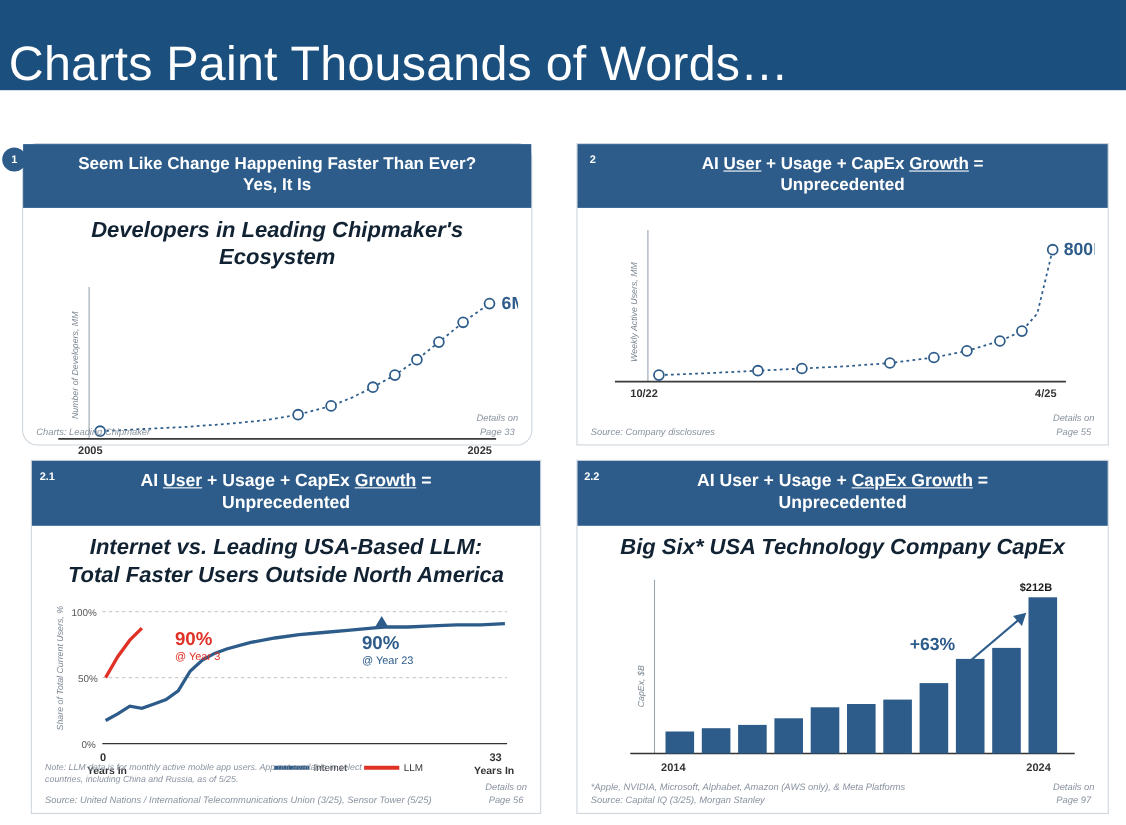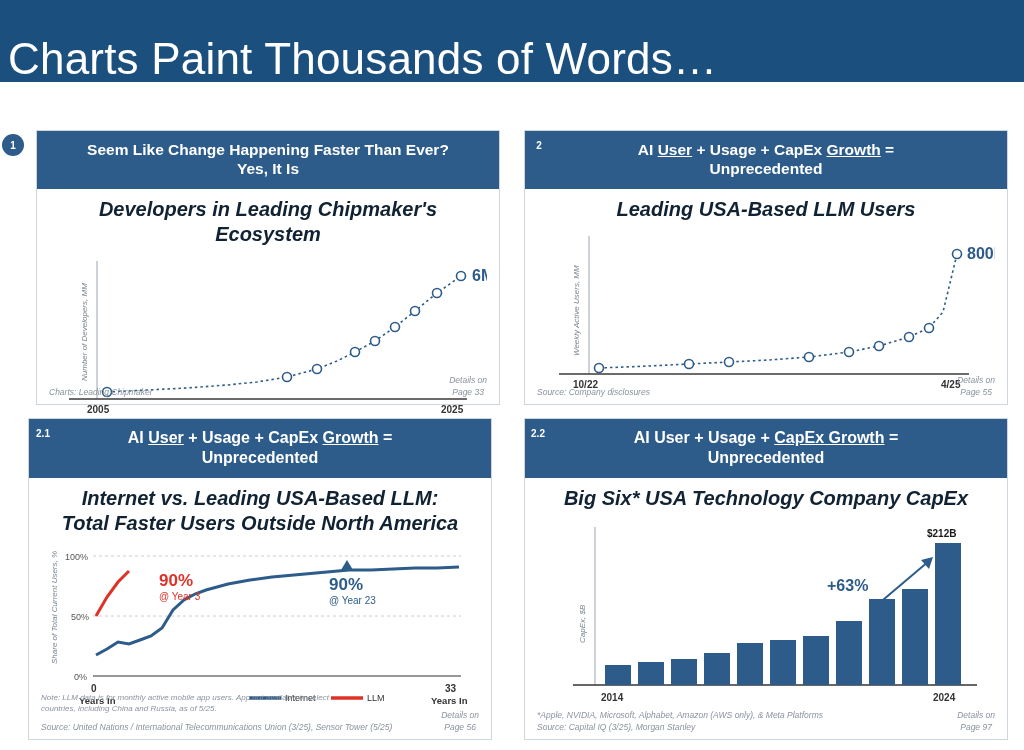--- a/index.html
+++ b/index.html
@@ -30,21 +30,21 @@
     letter-spacing: 0.2px;
     white-space: nowrap;
     margin-top: 18px;
   }
   .card {
     position: absolute;
     background: #ffffff;
     border: 1px solid #cfd6dd;
     box-sizing: border-box;
   }
-  .card-1 { left: 36px;  top: 130px;  width: 464px; height: 275px; }
+  .card-1 { left: 20px;  top: 130px;  width: 464px; height: 275px; border-radius: 14px; }
   .card-2 { left: 524px; top: 130px;  width: 484px; height: 275px; }
   .card-3 { left: 28px;  top: 418px;  width: 464px; height: 322px; }
   .card-4 { left: 524px; top: 418px;  width: 484px; height: 322px; }
 
   .card-head {
     background: #2d5c8a;
     color: #ffffff;
     text-align: center;
     font-weight: bold;
     font-size: 15.5px;
@@ -191,21 +191,20 @@
   </div>
 </div>
 
 <div class="badge badge-2">2</div>
 <div class="card card-2">
   <div class="card-head">
     <span>AI </span><u>User</u><span> + Usage + CapEx </span><u>Growth</u><span> =</span><br>
     <span>Unprecedented</span>
   </div>
   <div class="card-body">
-    <div class="sub-title">Leading USA-Based LLM Users</div>
     <div class="plot">
       <svg width="458" height="172" viewBox="0 0 458 172">
         <line x1="52" y1="12" x2="52" y2="150" stroke="#9aa5b1" stroke-width="1"></line>
         <line x1="22" y1="150" x2="432" y2="150" stroke="#3a3a3a" stroke-width="1.6"></line>
         <text class="axis-label-y" transform="translate(42,132) rotate(-90)">Weekly Active Users, MM</text>
         <polyline points="62,144 112,142 152,140 192,138 232,136 272,133 312,128 342,122 372,113 392,104 406,88 420,30" fill="none" stroke="#2d5c8a" stroke-width="1.6" stroke-dasharray="2.5,3"></polyline>
         <g fill="#ffffff" stroke="#2d5c8a" stroke-width="1.6">
           <circle cx="62" cy="144" r="4.5"></circle>
           <circle cx="152" cy="140" r="4.5"></circle>
           <circle cx="192" cy="138" r="4.5"></circle>

